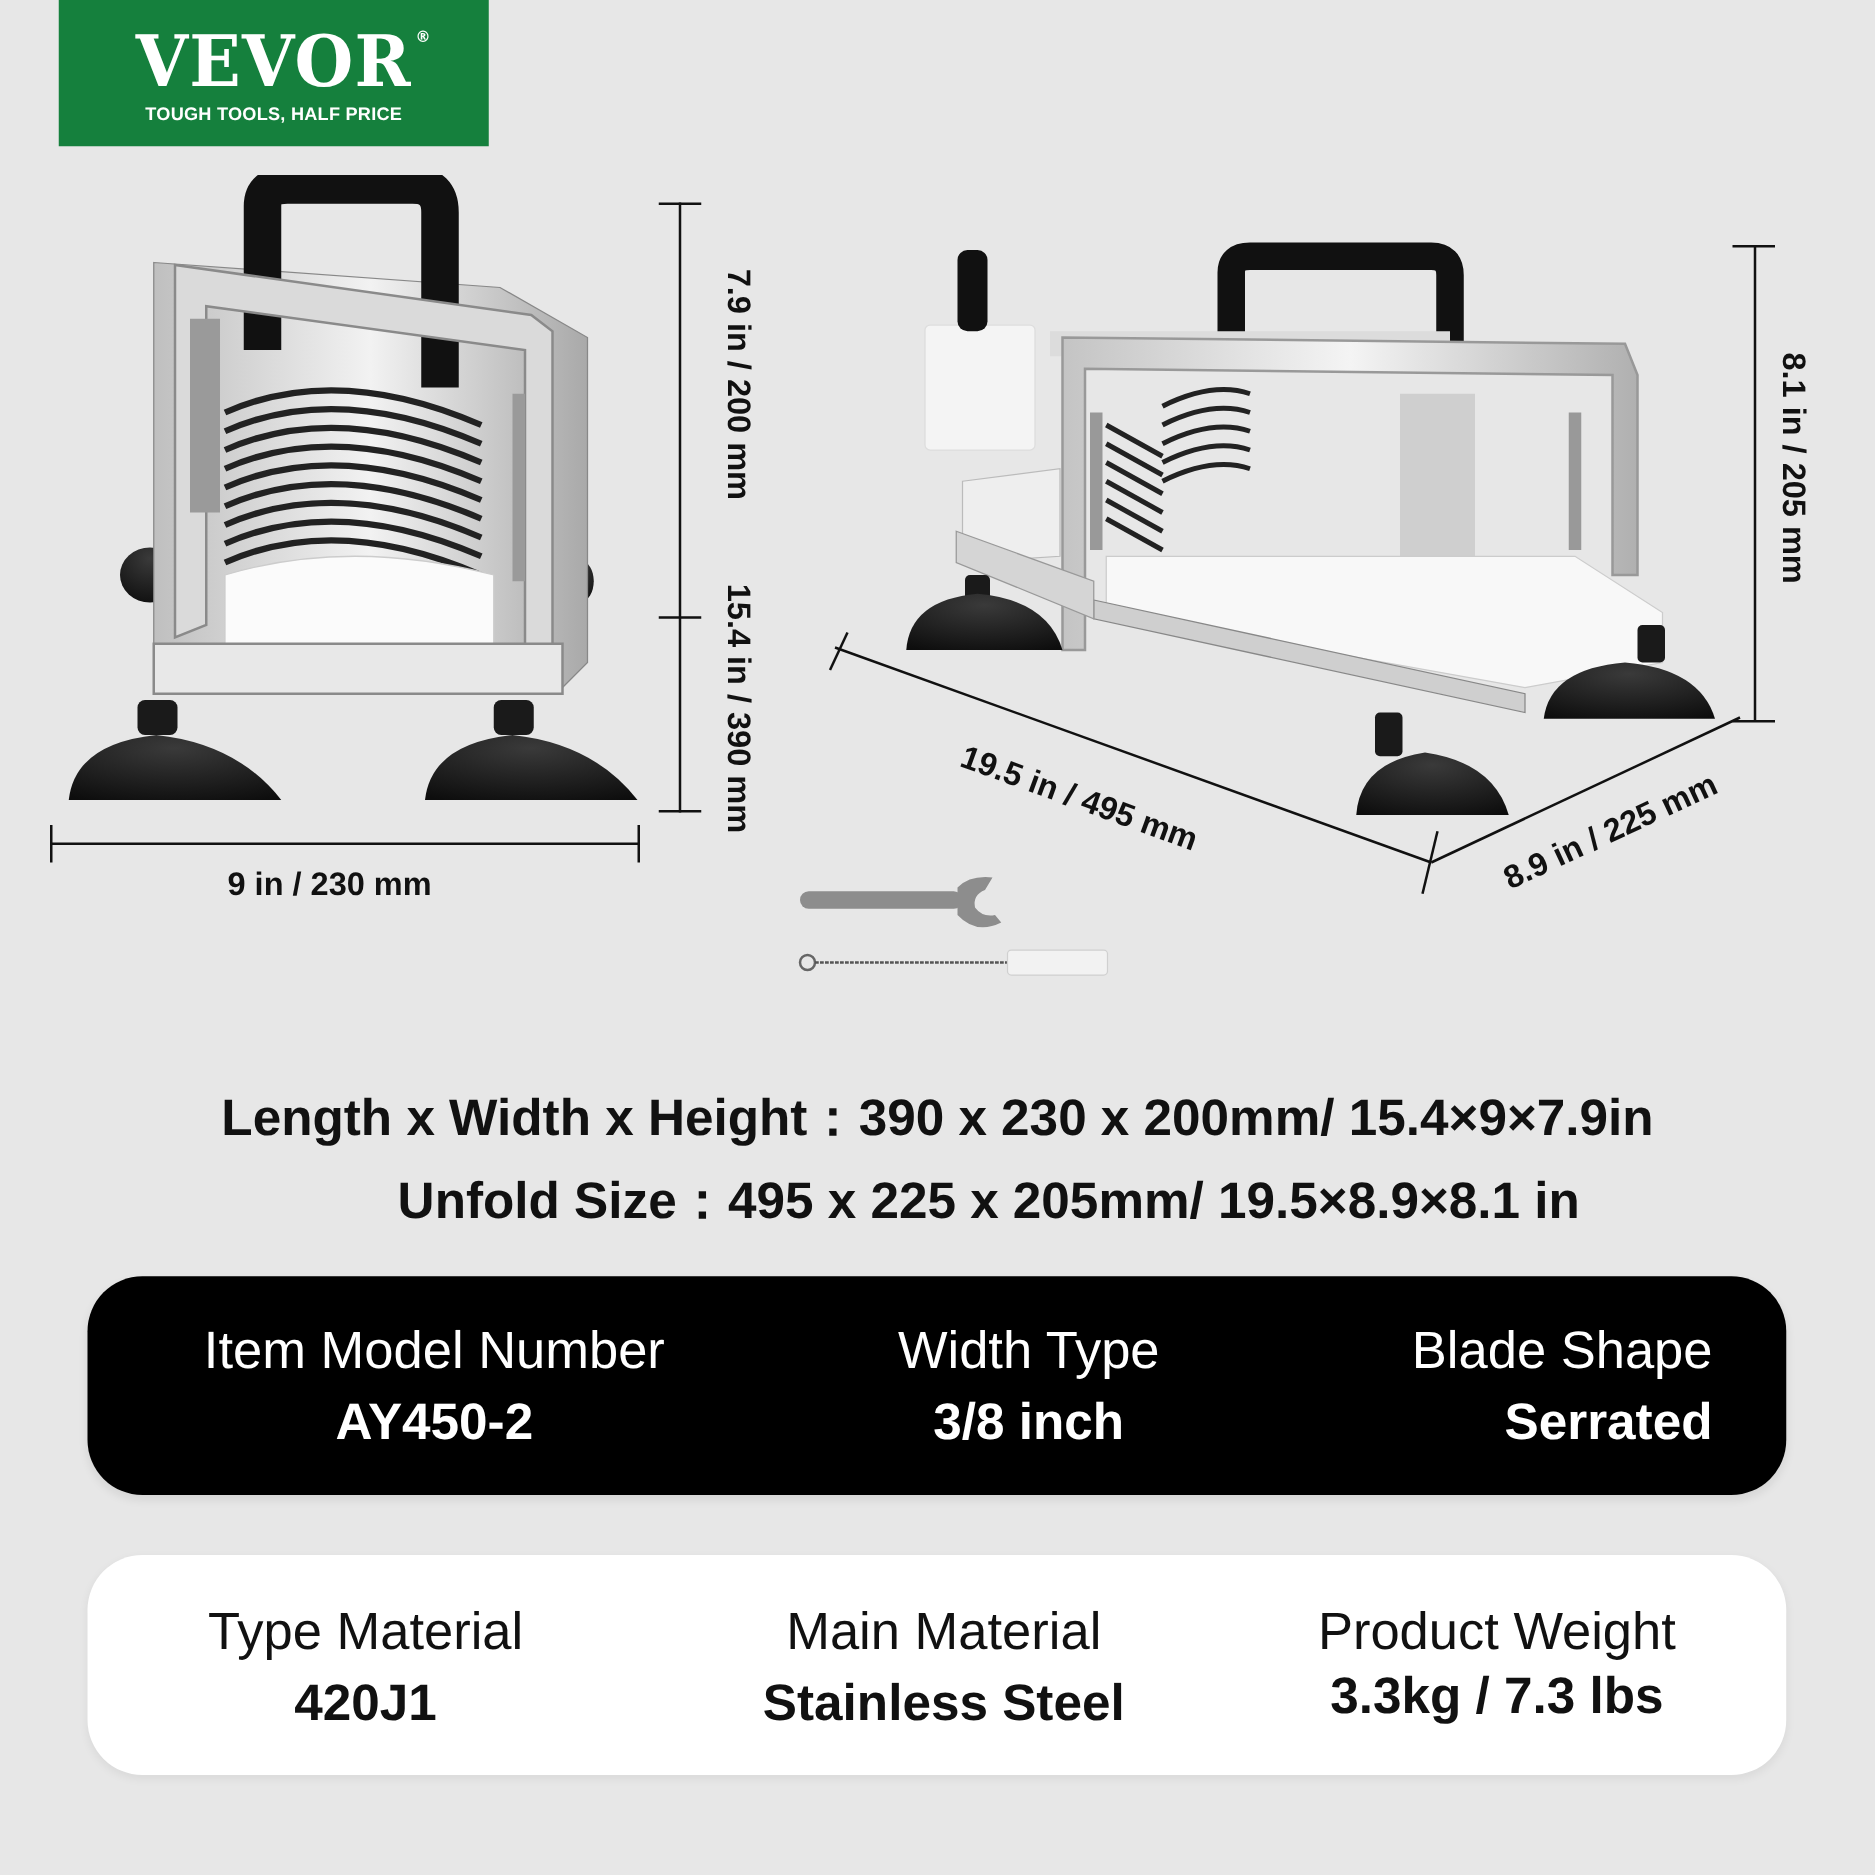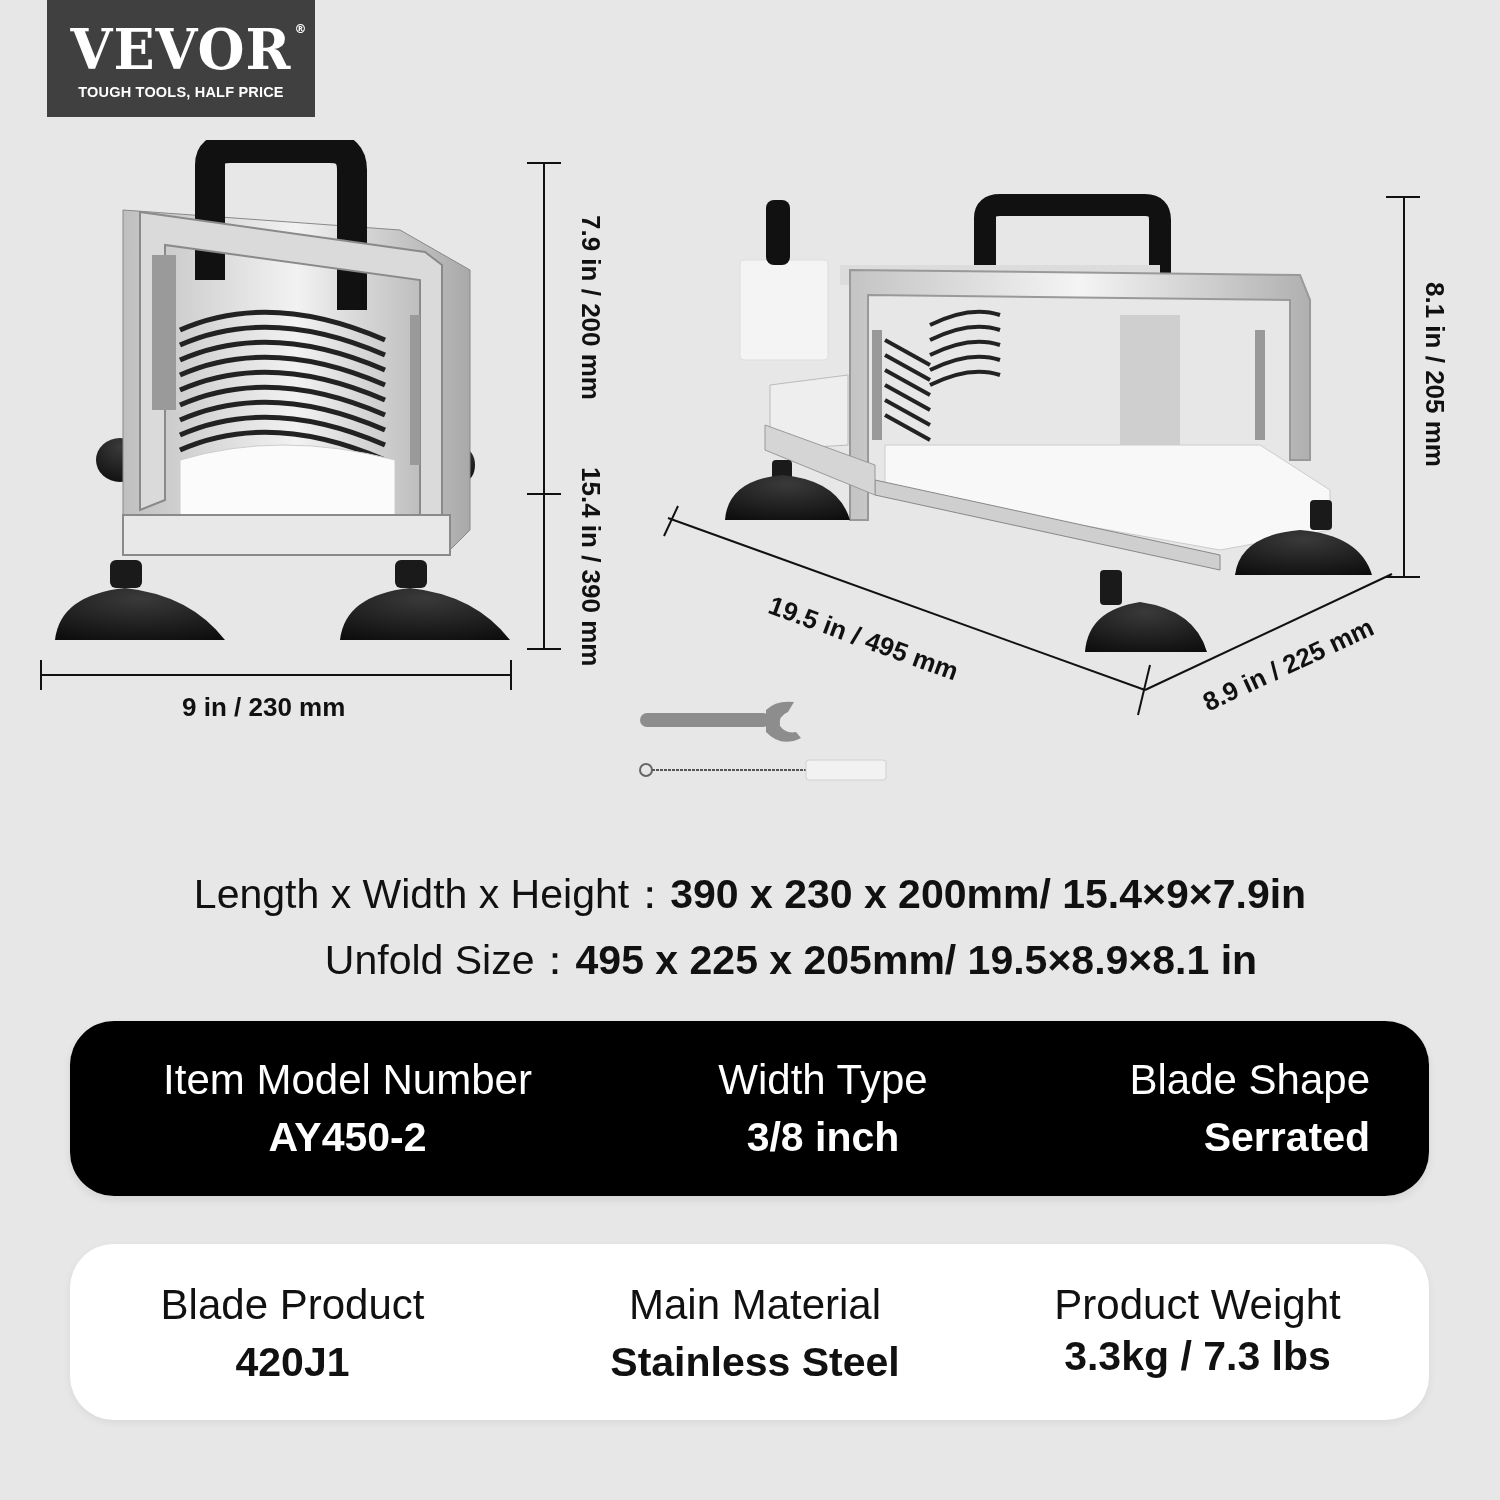--- a/index.html
+++ b/index.html
@@ -4,43 +4,43 @@
   <style>
     * { box-sizing: border-box; margin: 0; padding: 0; }
     html, body { width: 1500px; height: 1500px; overflow: hidden; }
     body {
       background: #e7e7e7;
       font-family: "Liberation Sans", sans-serif;
       position: relative;
       color: #111;
     }
     .logo {
-      position: absolute; left: 47px; top: 0; width: 268px; height: 117px;
-      background: #404040;
+      position: absolute; left: 47px; top: 0; width: 344px; height: 117px;
+      background: #15803d;
       display: flex; flex-direction: column; align-items: center; justify-content: center;
     }
     .logo-mark {
       font-family: "DejaVu Serif", serif; font-weight: 900; color: #fff;
       font-size: 54px; letter-spacing: 1px; line-height: 1; position: relative;
       transform: scaleY(1.05); margin-top: 4px;
     }
     .logo-mark sup { font-size: 12px; position: absolute; right: -16px; top: 2px; font-family: "DejaVu Sans", sans-serif; }
     .logo-tag { color: #fff; font-weight: 700; font-size: 14.5px; margin-top: 8px; letter-spacing: 0.2px; }
 
     .dim-label { position: absolute; font-weight: 700; font-size: 26px; color: #111; white-space: nowrap; }
     .vert { transform-origin: left top; transform: rotate(90deg); }
     .line { position: absolute; background: #111; }
 
     .product { position: absolute; }
 
     .spec-line {
       position: absolute; left: 0; width: 1500px; text-align: center;
       font-size: 41px; color: #111; white-space: nowrap;
     }
-    .spec-line .lab { font-weight: 400; }
+    .spec-line .lab { font-weight: 700; }
     .spec-line .val { font-weight: 700; }
 
     .card {
       position: absolute; left: 70px; width: 1359px; border-radius: 44px;
       display: flex; align-items: center;
     }
     .card.orange { top: 1021px; height: 175px; background: #000000; box-shadow: 0 4px 8px rgba(0,0,0,0.08); }
     .card.white { top: 1244px; height: 176px; background: #ffffff; box-shadow: 0 3px 8px rgba(0,0,0,0.06); }
     .cell { position: absolute; text-align: center; white-space: nowrap; }
     .cell .k { font-size: 42px; font-weight: 400; line-height: 1.2; }
@@ -213,21 +213,21 @@
     <div class="v">3/8 inch</div>
   </div>
   <div class="cell" style="left:990px; width:310px; top:34px;text-align:right;">
     <div class="k">Blade Shape</div>
     <div class="v">Serrated</div>
   </div>
 </div>
 
 <div class="card white">
   <div class="cell" style="left:60px; width:325px; top:36px;">
-    <div class="k">Blade Product</div>
+    <div class="k">Type Material</div>
     <div class="v">420J1</div>
   </div>
   <div class="cell" style="left:510px; width:350px; top:36px;">
     <div class="k">Main Material</div>
     <div class="v">Stainless Steel</div>
   </div>
   <div class="cell" style="left:955px; width:345px; top:36px;">
     <div class="k">Product Weight</div>
     <div class="v" style="margin-top:2px;">3.3kg / 7.3 lbs</div>
   </div>

